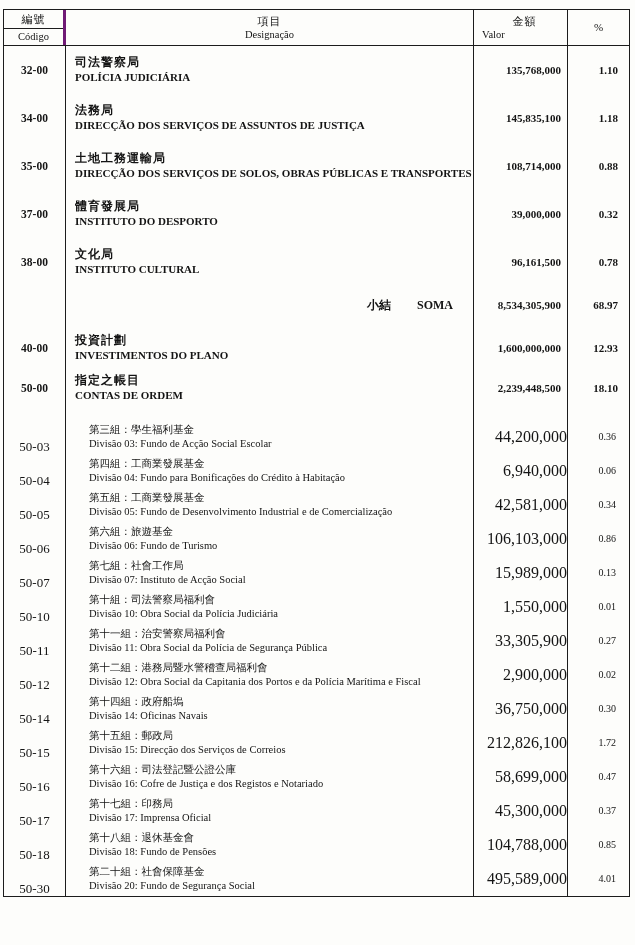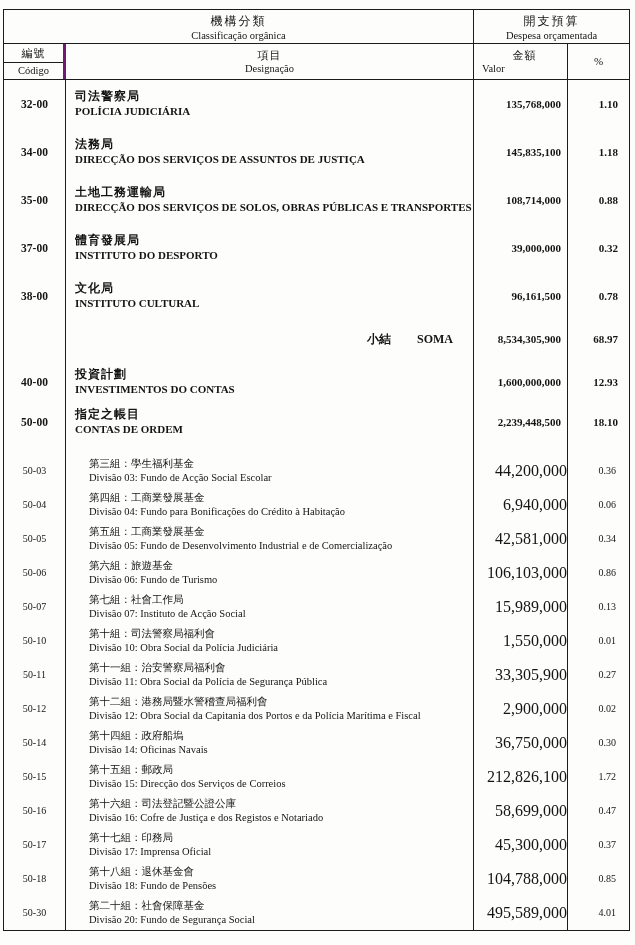--- a/index.html
+++ b/index.html
@@ -38,47 +38,37 @@
   .r-major .ln-zh{font-size:12px;letter-spacing:1px;}
   .r-major .ln-pt{font-size:11px;}
   .r-major .c2,.r-major .c3{font-size:11px;}
 
   .r-subtotal{min-height:38px;font-weight:bold;}
   .r-subtotal .c1{text-align:right;padding-right:20px;font-size:12px;}
   .r-subtotal .c2,.r-subtotal .c3{font-size:11px;}
   .sp{display:inline-block;width:26px;}
 
   .r-sub{min-height:34px;font-weight:normal;}
-  .r-sub .c0{font-size:10px;}
+  .r-sub .c0{font-size:13px;justify-content:flex-end;}
   .r-sub .c1{padding-left:23px;}
   .r-sub .ln{line-height:14.5px;}
   .r-sub .ln-zh{font-size:10.5px;}
   .r-sub .ln-pt{font-size:10.5px;}
   .r-sub .c2{font-size:16px;padding-right:0;}
   .r-sub .c3{font-size:10px;padding-right:13px;}
 
   
   .row.pad-b .cl{padding-bottom:16px;}
 </style>
 </head>
 <body>
 
 <div class="sheet">
   <div class="table">
 
-    <div class="h1">
-      <div class="h1-left">
-        <span class="hz">機構分類</span>
-        <span class="hp">Classificação orgânica</span>
-      </div>
-      <div class="h1-right">
-        <span class="hz">開支預算</span>
-        <span class="hp">Despesa orçamentada</span>
-      </div>
-    </div>
 
     <div class="h2">
       <div class="hc k0">
         <span class="hz" style="font-size:11px;letter-spacing:1px;">編號</span>
         <span class="hp">Código</span>
       </div>
       <div class="hc k1">
         <span class="hz" style="font-size:11px;letter-spacing:1px;">項目</span>
         <span class="hp">Designação</span>
       </div>
@@ -178,21 +168,21 @@
           <div class="cl c3">
             <div class="ln ">68.97</div>
           </div>
         </div>
         <div class="row r-major">
           <div class="cl c0">
             <div class="ln ">40-00</div>
           </div>
           <div class="cl c1">
             <div class="ln ln-zh">投資計劃</div>
-            <div class="ln ln-pt">INVESTIMENTOS DO CONTAS</div>
+            <div class="ln ln-pt">INVESTIMENTOS DO PLANO</div>
           </div>
           <div class="cl c2">
             <div class="ln ">1,600,000,000</div>
           </div>
           <div class="cl c3">
             <div class="ln ">12.93</div>
           </div>
         </div>
         <div class="row r-major pad-b">
           <div class="cl c0">

